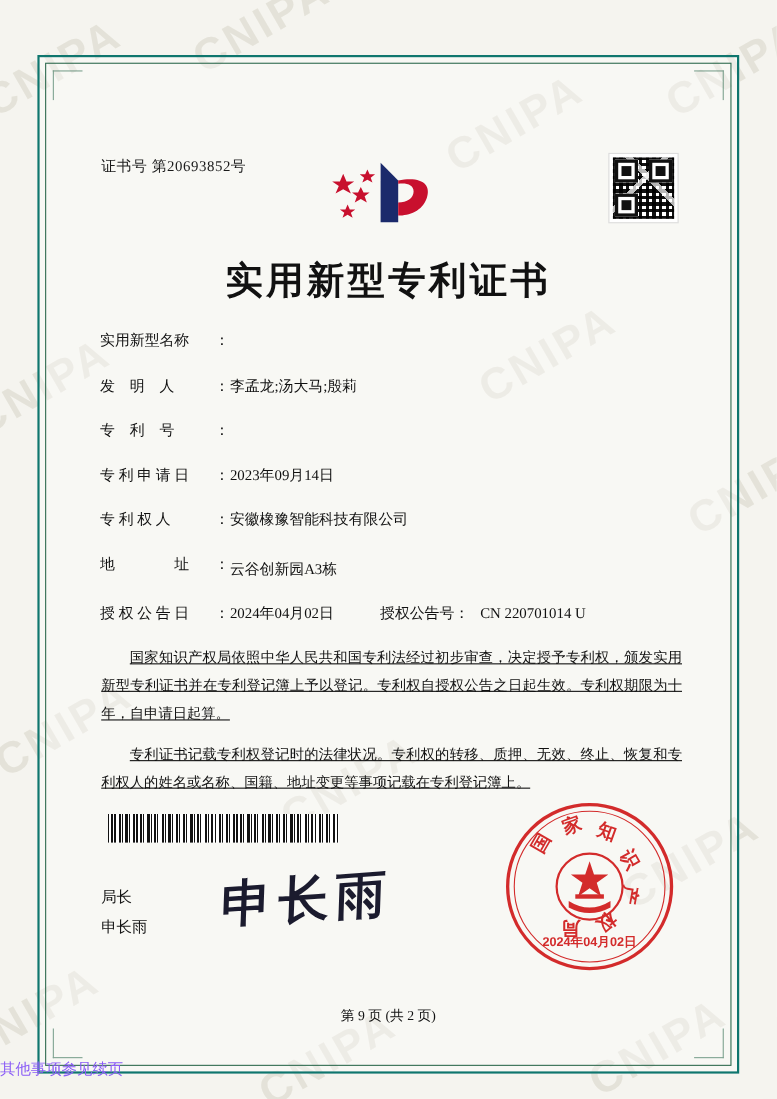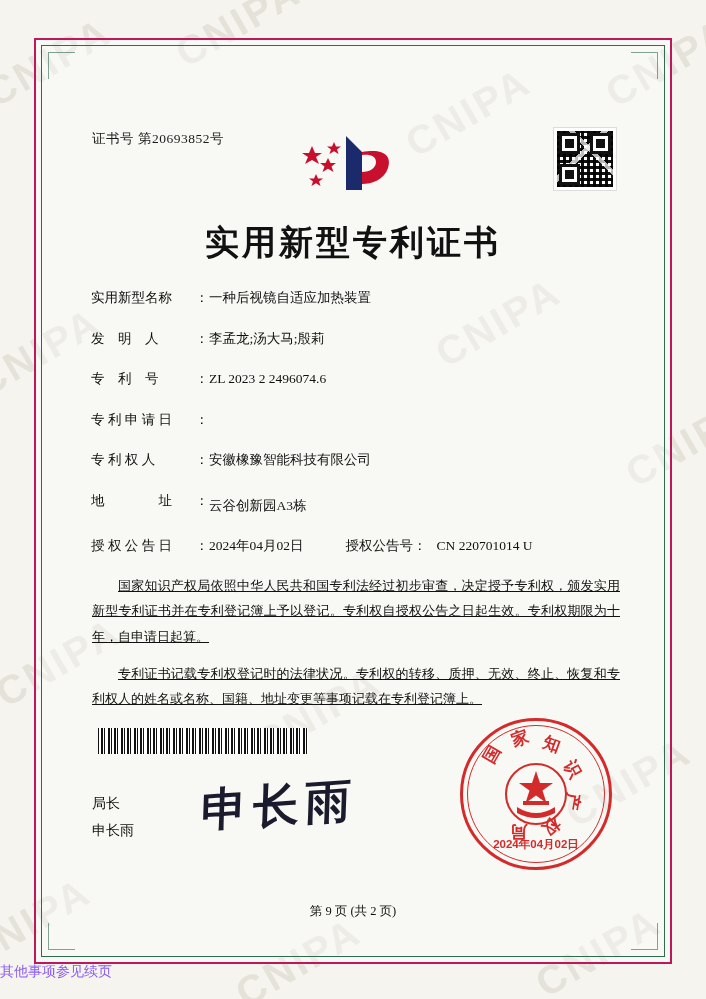--- a/index.html
+++ b/index.html
@@ -30,25 +30,25 @@
     font-size: 40px;
     letter-spacing: 3px;
     transform: rotate(-30deg);
     white-space: nowrap;
     opacity: .85;
   }
 
   .certificate {
     position: absolute;
     left: 34px;
-    top: 38px;
+    top: 50px;
     width: 638px;
     height: 926px;
     background: rgba(255,255,255,0.35);
-    border: 2px solid #be185d;
+    border: 2px solid #0f766e;
     box-sizing: border-box;
     z-index: 1;
   }
   .certificate::before {
     content: "";
     position: absolute;
     left: 5px; top: 5px; right: 5px; bottom: 5px;
     border: 1px solid #2f6b4f;
     pointer-events: none;
   }
@@ -349,35 +349,34 @@
         <span></span>
       </div>
   </div>
 
   <div class="title">实用新型专利证书</div>
 
   <div class="fields">
     <div class="field-row">
       <div class="field-label">实用新型名称</div>
       <div class="field-colon">：</div>
-      <div class="field-value">一种后视镜自适应加热装置</div>
     </div>
     <div class="field-row">
       <div class="field-label">发　明　人</div>
       <div class="field-colon">：</div>
       <div class="field-value">李孟龙;汤大马;殷莉</div>
     </div>
     <div class="field-row">
       <div class="field-label">专　利　号</div>
       <div class="field-colon">：</div>
-      <div class="field-value">ZL 2023 2 2496074.6</div>
     </div>
     <div class="field-row">
       <div class="field-label">专 利 申 请 日</div>
       <div class="field-colon">：</div>
+      <div class="field-value">2023年09月14日</div>
     </div>
     <div class="field-row">
       <div class="field-label">专 利 权 人</div>
       <div class="field-colon">：</div>
       <div class="field-value">安徽橡豫智能科技有限公司</div>
     </div>
     <div class="field-row">
       <div class="field-label">地　　　　址</div>
       <div class="field-colon">：</div>
       <div class="field-value">

